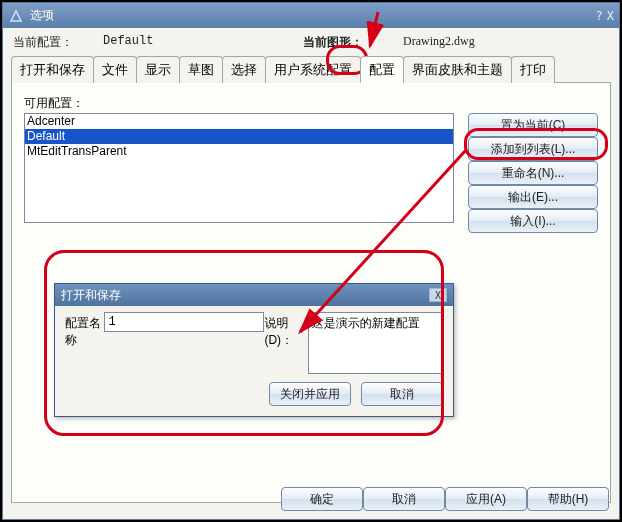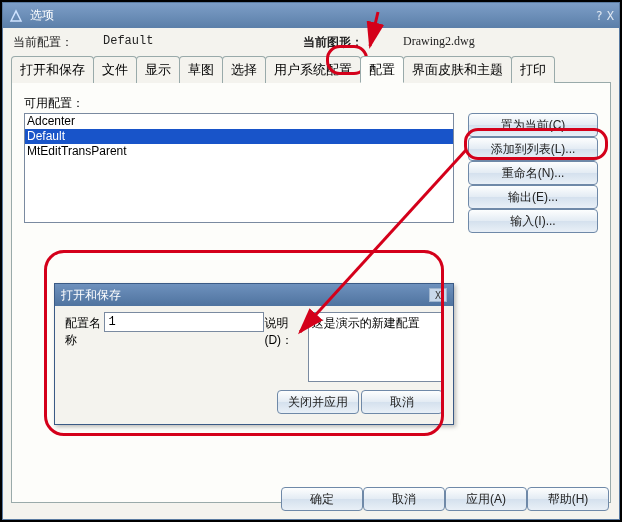--- a/index.html
+++ b/index.html
@@ -38,22 +38,22 @@
 .btn { height: 24px; border: 1px solid #6f89a8; border-radius: 4px; background: linear-gradient(#fdfefe,#e4ecf4 48%,#d5e1ee 52%,#e9f0f7); font-size: 12px; display: flex; align-items: center; justify-content: center; cursor: pointer; color: #222; }
 
 
 .modal { position: absolute; left: 42px; top: 200px; width: 400px; border: 1px solid #3a5a85; background: #f4f3ee; box-shadow: 2px 2px 4px rgba(0,0,0,0.25); }
 .modal .mtitle { height: 22px; background: linear-gradient(#6e91bd,#4f739f); color: #fff; font-size: 12px; display: flex; align-items: center; padding: 0 6px; }
 .modal .mtitle .mtext { flex: 1; }
 .modal .mtitle .mclose { width: 18px; height: 14px; border: 1px solid #9fb5ce; background: #c9d8ea; color: #3a3a3a; font-size: 10px; font-family: monospace; display: flex; align-items: center; justify-content: center; cursor: pointer; }
 .modal .mbody { padding: 6px 10px 8px 10px; display: flex; flex-direction: row; font-size: 12px; }
 .modal .mbody label { margin: 3px 0 2px 0; }
 .modal .mbody input { height: 20px; border: 1px solid #7a8aa0; padding: 0 3px; font-size: 12px; font-family: "Courier New", monospace; }
-.modal .mbody textarea { height: 70px; border: 1px solid #7a8aa0; padding: 2px 3px; font-size: 12px; resize: none; font-family: Liberation Sans, sans-serif; }
-.modal .mfoot { display: flex; justify-content: flex-end; gap: 2px; padding: 0 10px 10px 0; }
+.modal .mbody textarea { height: 62px; border: 1px solid #7a8aa0; padding: 2px 3px; font-size: 12px; resize: none; font-family: Liberation Sans, sans-serif; }
+.modal .mfoot { display: flex; justify-content: flex-end; gap: 10px; padding: 0 10px 10px 0; }
 .modal .mfoot .btn { width: 82px; }
 
 
 .mainfoot { position: absolute; right: 10px; bottom: 8px; display: flex; }
 .mainfoot .btn { width: 82px; }
 
 
 .ann { position: absolute; pointer-events: none; }
 .ring { border: 3px solid #d4001a; border-radius: 14px; }
 .ring1 { left: 326px; top: 45px; width: 42px; height: 30px; }

